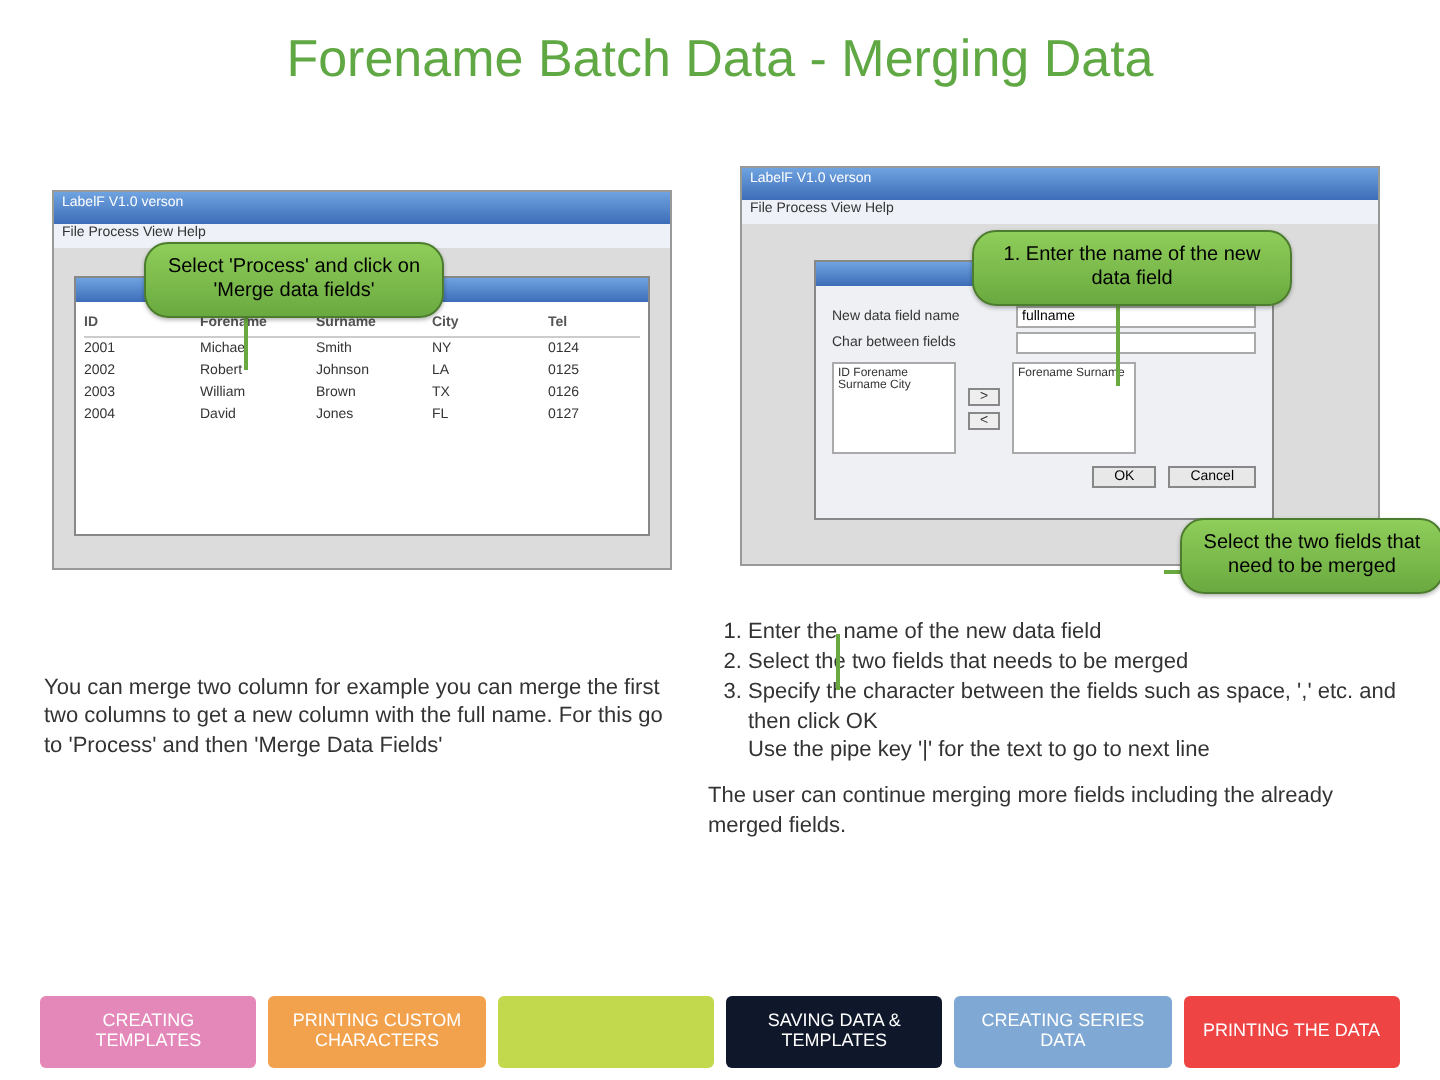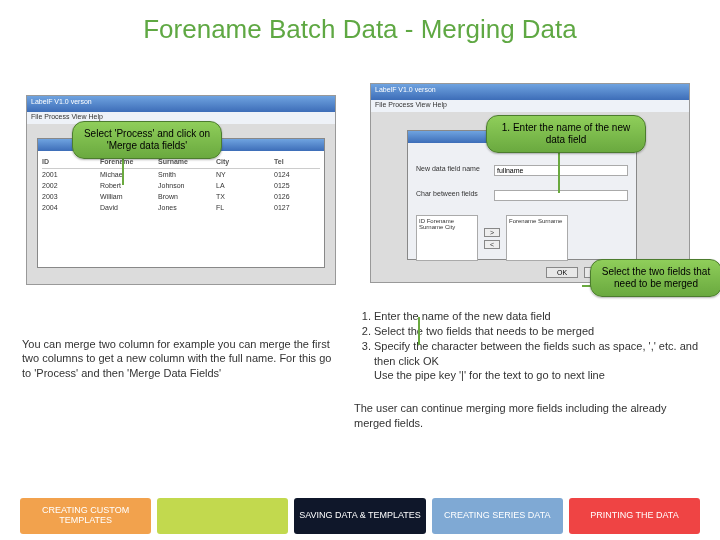--- a/index.html
+++ b/index.html
@@ -13,41 +13,41 @@
 .menubar{height:12px;background:#eef2f8;font-size:7px;color:#333;padding:1px 4px}
 .inner{position:absolute;background:#fff;border:1px solid #888}
 .left .inner{left:10px;top:42px;width:288px;height:130px}
 .right .inner{left:36px;top:46px;width:230px;height:130px;background:#eef0f4}
 .innerbar{height:12px;background:linear-gradient(#6fa3e0,#3d6db8)}
 .tbl{font-size:7px;padding:4px;color:#333;line-height:1.3}
 .tbl .hdr{color:#555;font-weight:bold;display:flex;gap:14px;padding:2px 0;border-bottom:1px solid #ccc}
 .tbl .row{display:flex;gap:14px;padding:1px 0}
 .tbl .row span,.tbl .hdr span{width:44px;overflow:hidden}
 .form{font-size:7px;padding:8px;color:#333}
-.form .fr{display:flex;gap:6px;margin:14px 0;align-items:flex-start}
+.form .fr{display:flex;gap:20px;margin:2px 0;align-items:center}
 .form .fr label{width:72px}
 .form .fr input{flex:1;border:1px solid #aaa;height:11px;font-size:7px;padding:0 2px}
 .form .lists{display:flex;gap:6px;margin-top:4px}
 .form .lists .lb{width:62px;height:46px;border:1px solid #aaa;background:#fff;font-size:6px;padding:2px}
 .form .btns{display:flex;gap:6px;justify-content:flex-end;margin-top:6px}
 .form .btns button{font-size:7px;padding:1px 10px;border:1px solid #888;background:#e8e8e8}
 .callout{position:absolute;background:linear-gradient(#8fce5a,#6aa93f);border:1px solid #4c7c2e;border-radius:12px;padding:6px 10px;font-size:10px;color:#000;text-align:center;box-shadow:0 1px 2px rgba(0,0,0,.3);z-index:10;line-height:1.2}
 .callout.c1{left:72px;top:68px;width:150px}
 .callout.c2{left:486px;top:62px;width:160px}
 .callout.c3{left:590px;top:206px;width:132px}
 .callout.c4{left:248px;top:290px;width:206px}
 .pointer{position:absolute;background:#6aa93f;z-index:9}
 .p1{left:122px;top:96px;width:2px;height:36px}
 .p2{left:558px;top:90px;width:2px;height:50px}
 .p3{left:582px;top:232px;width:18px;height:2px}
 .p4{left:418px;top:264px;width:2px;height:28px}
 .lower{display:flex;padding:6px 22px 0;gap:22px}
 .lcol{width:310px;font-size:11px;color:#333;line-height:1.3;padding-top:28px}
 .rcol{flex:1;font-size:11px;color:#333;line-height:1.35}
-.rcol ol{padding-left:20px;margin-bottom:18px}
+.rcol ol{padding-left:20px;margin-bottom:8px}
 .footer{position:absolute;bottom:6px;left:0;width:720px;display:flex;gap:6px;padding:0 20px}
 .tab{flex:1;height:36px;border-radius:3px;display:flex;align-items:center;justify-content:center;font-size:9px;color:#fff;text-align:center;padding:0 4px;line-height:1.1}
 .tab.pink{background:#e488b9}
 .tab.orange{background:#f2a24d}
 .tab.lime{background:#c2d94e}
 .tab.teal{background:#0f172a}
 .tab.blue{background:#7fa9d4}
 .tab.purple{background:#ef4444}
 </style>
 </head>
@@ -152,18 +152,19 @@
     <ol>
       <li>Enter the name of the new data field</li>
       <li>Select the two fields that needs to be merged</li>
       <li><span>Specify the character between the fields such as space, ',' etc. and then click OK</span><br><span>Use the pipe key '|' for the text to go to next line</span></li>
     </ol>
     <div>The user can continue merging more fields including the already merged fields.</div>
   </div>
 </div>
 
 <div class="footer">
-  <div class="tab orange">CREATING CUSTOM TEMPLATES</div>
+  <div class="tab pink">CREATING TEMPLATES</div>
+  <div class="tab orange">PRINTING CUSTOM CHARACTERS</div>
   <div class="tab lime"></div>
   <div class="tab teal">SAVING DATA &amp; TEMPLATES</div>
   <div class="tab blue">CREATING SERIES DATA</div>
   <div class="tab purple">PRINTING THE DATA</div>
 </div>
 
 </body></html>

